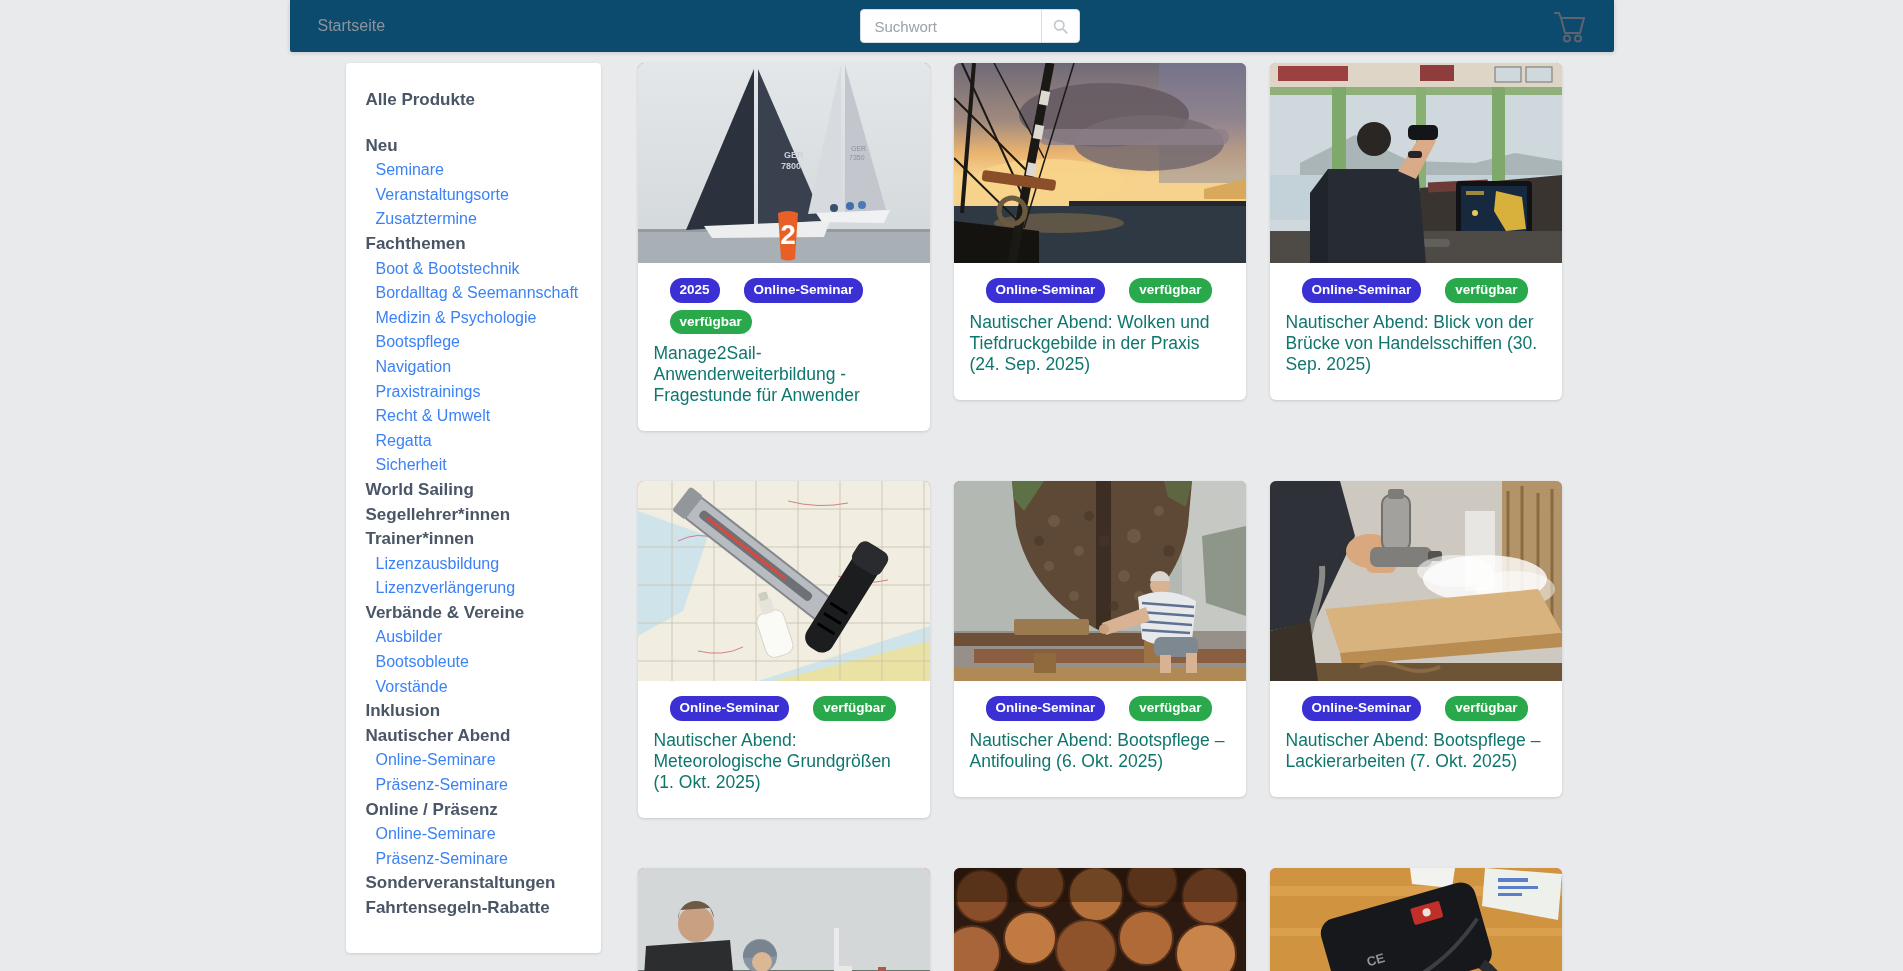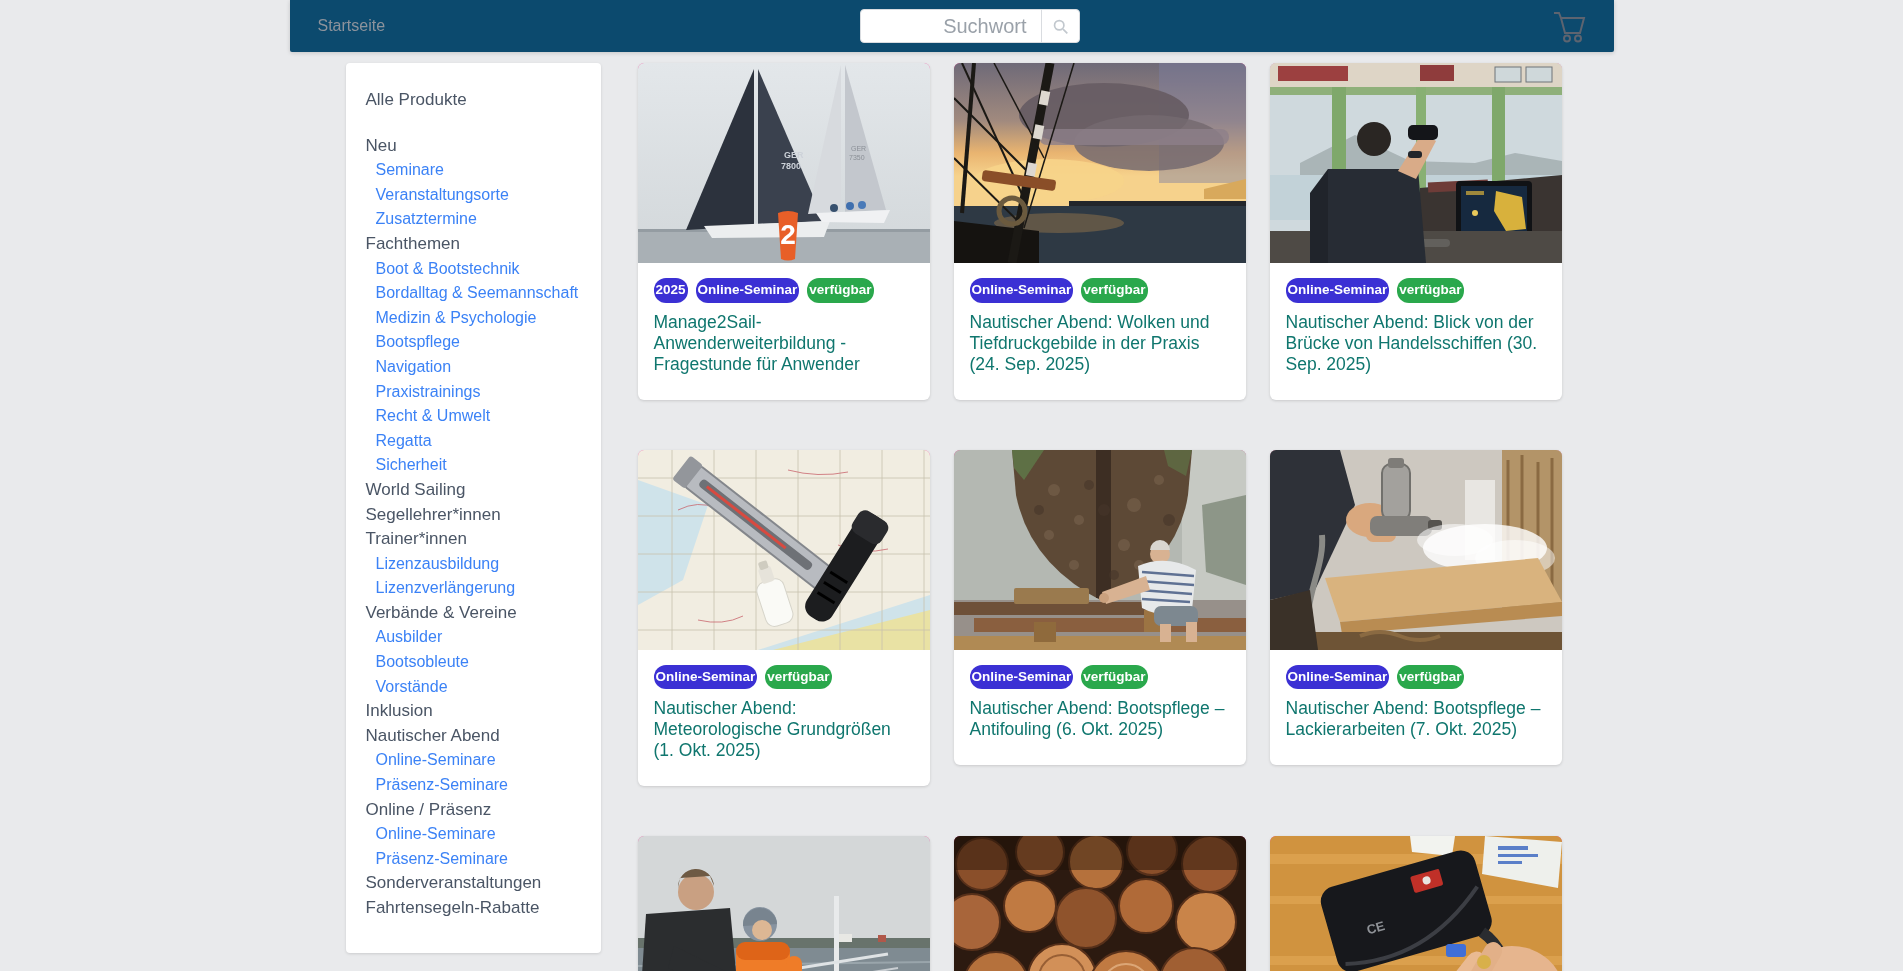--- a/index.html
+++ b/index.html
@@ -17,64 +17,63 @@
     position:relative; background:#0c4a6e; height:52px;
     display:flex; align-items:center;
     padding:0 26px 0 28px;
     box-shadow:0 1px 4px rgba(0,0,0,.16);
     border-radius:0 0 2px 2px;
   }
   .home-link { color:#8d939c; font-size:16px; text-decoration:none; cursor:pointer; }
   .search-group { position:absolute; left:570px; top:50%; transform:translateY(-50%); display:flex; align-items:center; }
   .search-input {
     width:182px; height:34px; border:1px solid #d9dce0; border-radius:4px 0 0 4px;
-    padding:0 14px; font-size:20px; color:#4a4f55; outline:none;
+    padding:0 14px; font-size:15px; color:#4a4f55; outline:none;
     font-family:"Liberation Sans", sans-serif;
-    text-align:right;
   }
   .search-input::placeholder { color:#9aa1a9; }
   .search-button {
     width:39px; height:34px; margin-left:-1px;
     border:1px solid #d9dce0; border-radius:0 4px 4px 0;
     background:#fff; display:flex; align-items:center; justify-content:center; cursor:pointer;
   }
   .cart-button { margin-left:auto; background:none; border:none; padding:0; cursor:pointer; display:flex; }
 
   
   .content { display:flex; align-items:flex-start; margin-top:11px; padding-left:56px; }
   .sidebar {
     width:255px; background:#fff; border-radius:4px;
     box-shadow:0 1px 3px rgba(0,0,0,.13);
     padding:25px 18px 32px 20px; margin-right:37px; flex:none;
   }
   .sidebar ul { list-style:none; margin:0; padding:0; }
   .sidebar li { line-height:24.6px; }
   .sidebar a { text-decoration:none; cursor:pointer; display:inline-block; }
   .sb-title { margin-bottom:21px; }
-  .sb-title a, .sb-header a { font-weight:normal; font-size:17px; color:#4a5565; }
+  .sb-title a, .sb-header a { font-weight:bold; font-size:17px; color:#4a5565; }
   .sb-header { line-height:25.5px; }
   .sb-item { padding-left:10px; }
   .sb-item a { font-size:16px; color:#3b82f6; }
 
   
   .grid {
     display:grid; grid-template-columns:repeat(3,292px);
     column-gap:24px; row-gap:50px; align-items:start;
   }
   .card {
     background:#fff; border-radius:6px; overflow:hidden; cursor:pointer;
     box-shadow:0 1px 3px rgba(0,0,0,.14);
   }
   .card-image { height:200px; background:#ec4899; overflow:hidden; }
   .card-image svg { display:block; width:100%; height:100%; }
   .card-body { padding:15px 16px 25px; }
   .badges { display:flex; flex-wrap:wrap; gap:7px 8px; margin-bottom:9px; }
   .badge {
     color:#fff; font-weight:bold; font-size:13.5px; line-height:1;
-    padding:5px 2px 6px; border-radius:12px; white-space:nowrap;
+    padding:5px 10px 6px; border-radius:12px; white-space:nowrap;margin-left:16px;
   }
   .card-title {
     margin:0; font-size:17.5px; line-height:21px; font-weight:500;
     color:#0f766e;
   }
   svg text { font-family:"Liberation Sans", sans-serif; }
 </style>
 </head>
 <body>
 

